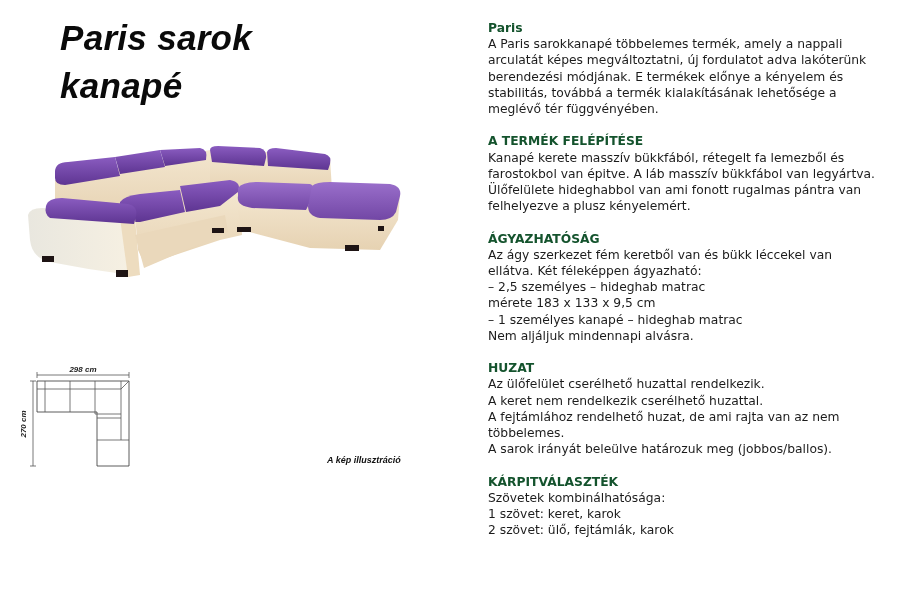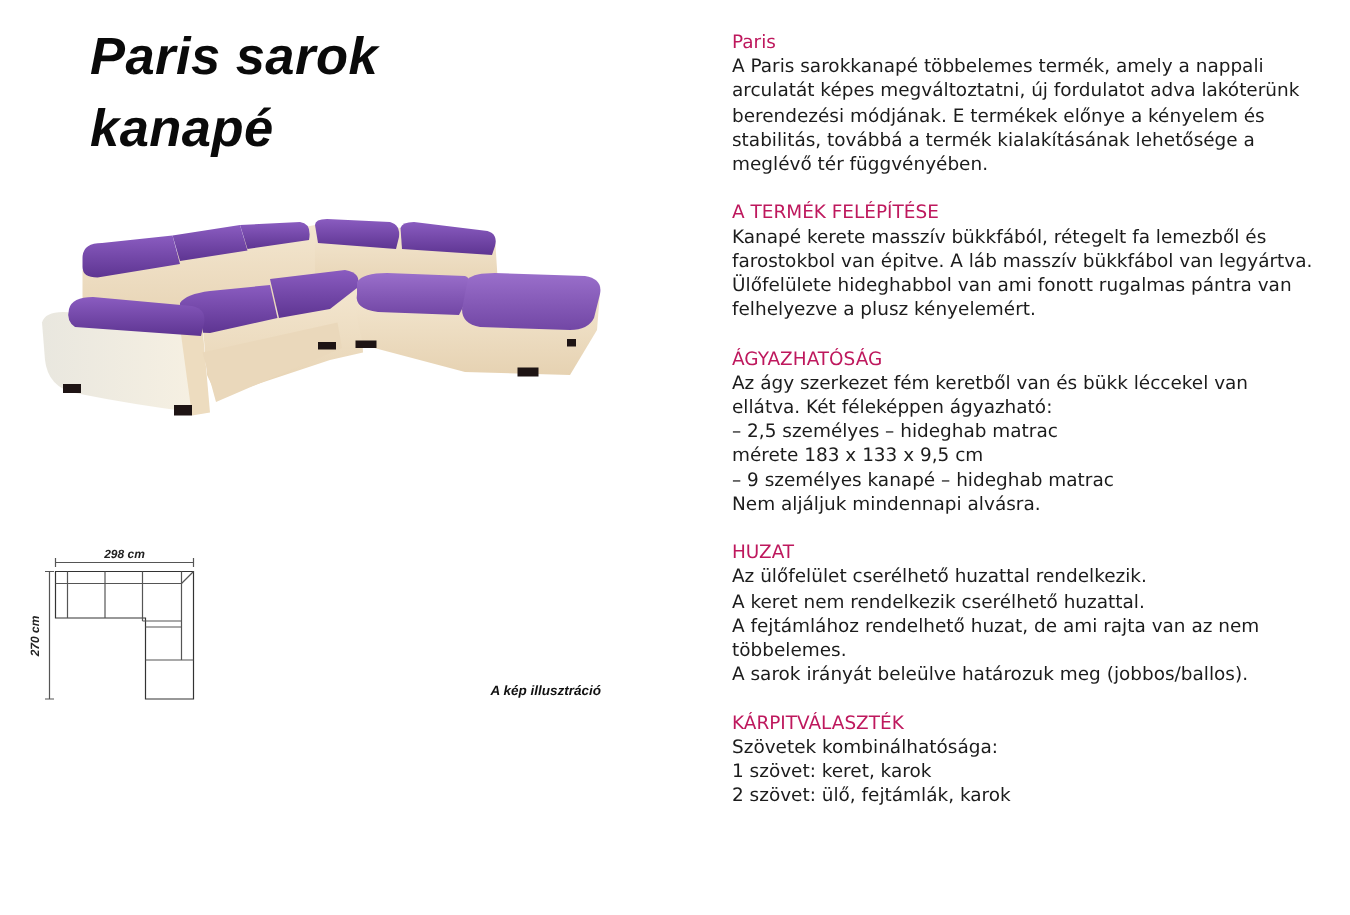--- a/index.html
+++ b/index.html
@@ -27,21 +27,21 @@
       font-size: 9px; color: #111;
     }
 
     .content {
       position: absolute; left: 488px; top: 20px; width: 400px;
       font-family: "DejaVu Sans", sans-serif;
       font-size: 12.3px; line-height: 16.2px; color: #1c1c1c;
     }
     .section { margin-bottom: 16.2px; }
     .section h2 {
-      font-size: 12.3px; line-height: 16.2px; font-weight: normal; color: #be185d;
+      font-size: 12.3px; line-height: 16.2px; font-weight: bold; color: #14532d;
     }
     .section p { white-space: normal; }
     .section .line { display: block; white-space: nowrap; }
   </style>
 </head>
 <body>
 
 <h1 class="title">
   <span>Paris sarok</span>
   <span>kanapé</span>
@@ -153,21 +153,21 @@
       <span class="line">felhelyezve a plusz kényelemért.</span>
     </p>
   </div>
   <div class="section">
     <h2>ÁGYAZHATÓSÁG</h2>
     <p>
       <span class="line">Az ágy szerkezet fém keretből van és bükk léccekel van</span>
       <span class="line">ellátva. Két féleképpen ágyazható:</span>
       <span class="line">– 2,5 személyes – hideghab matrac</span>
       <span class="line">mérete 183 x 133 x 9,5 cm</span>
-      <span class="line">– 9 személyes kanapé – hideghab matrac</span>
+      <span class="line">– 1 személyes kanapé – hideghab matrac</span>
       <span class="line">Nem aljáljuk mindennapi alvásra.</span>
     </p>
   </div>
   <div class="section">
     <h2>HUZAT</h2>
     <p>
       <span class="line">Az ülőfelület cserélhető huzattal rendelkezik.</span>
       <span class="line">A keret nem rendelkezik cserélhető huzattal.</span>
       <span class="line">A fejtámlához rendelhető huzat, de ami rajta van az nem</span>
       <span class="line">többelemes.</span>

